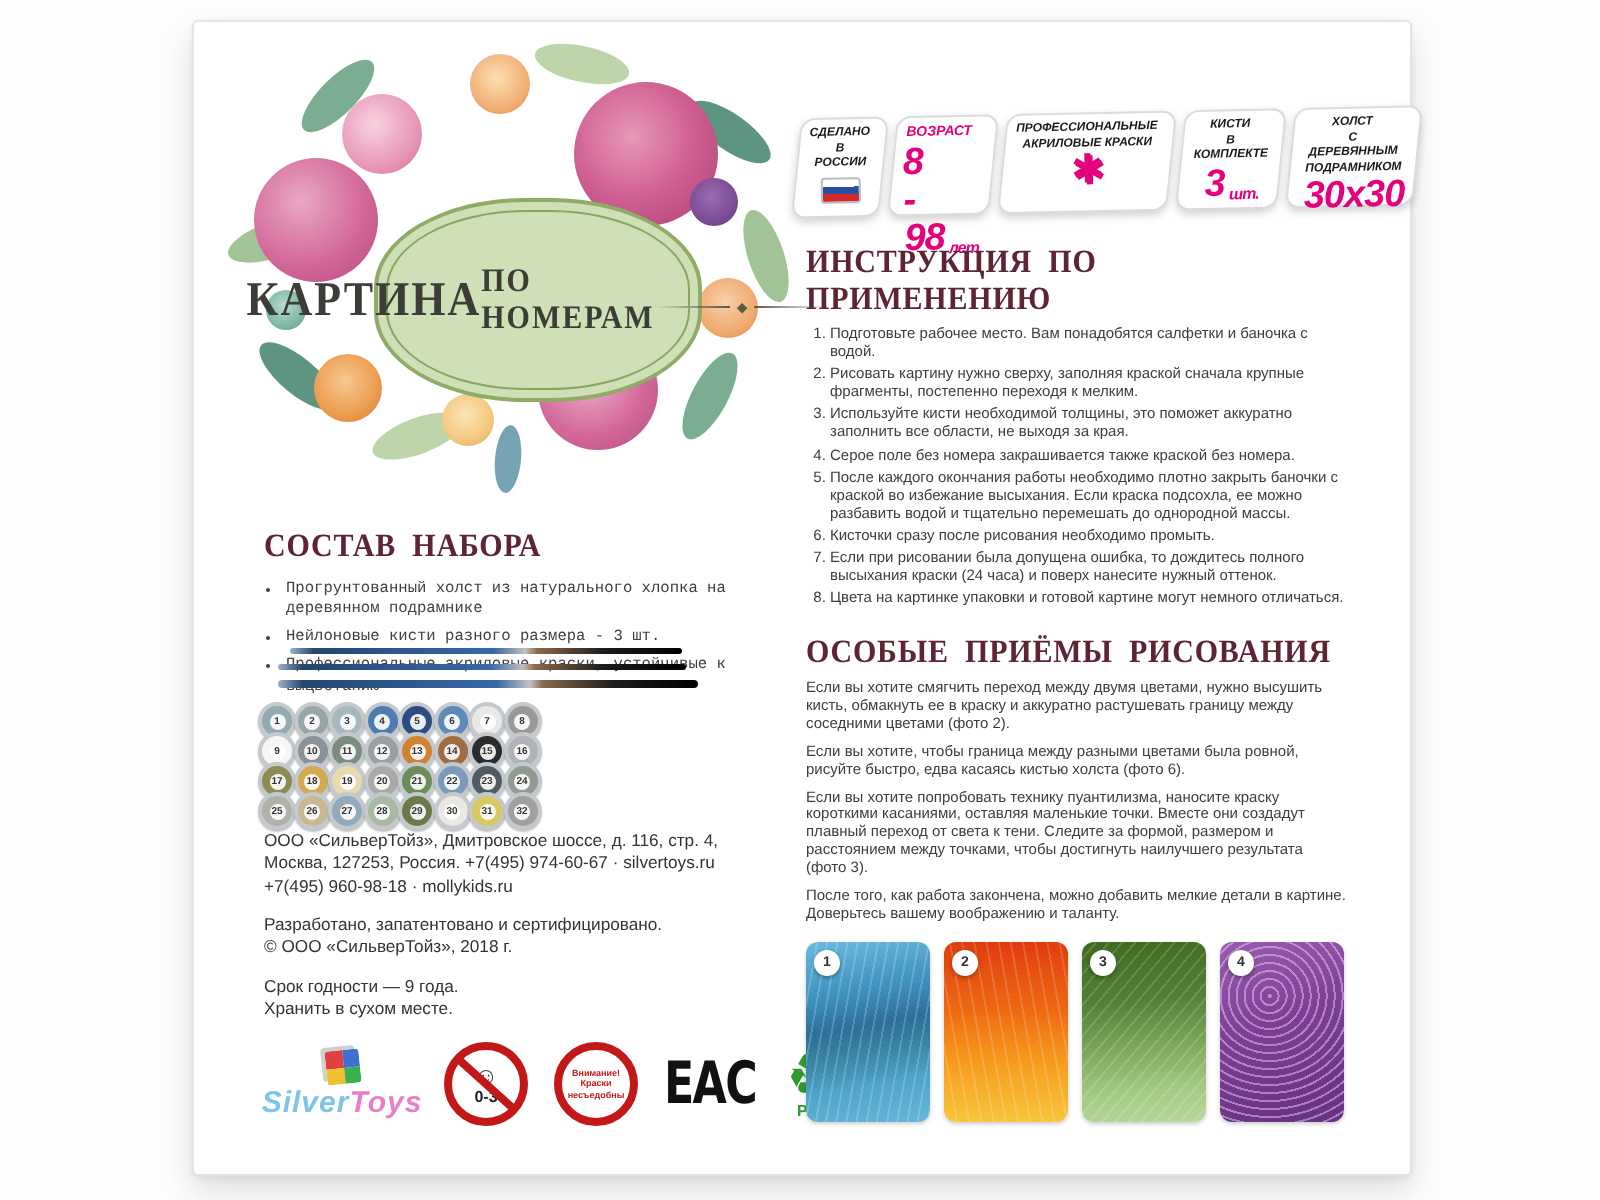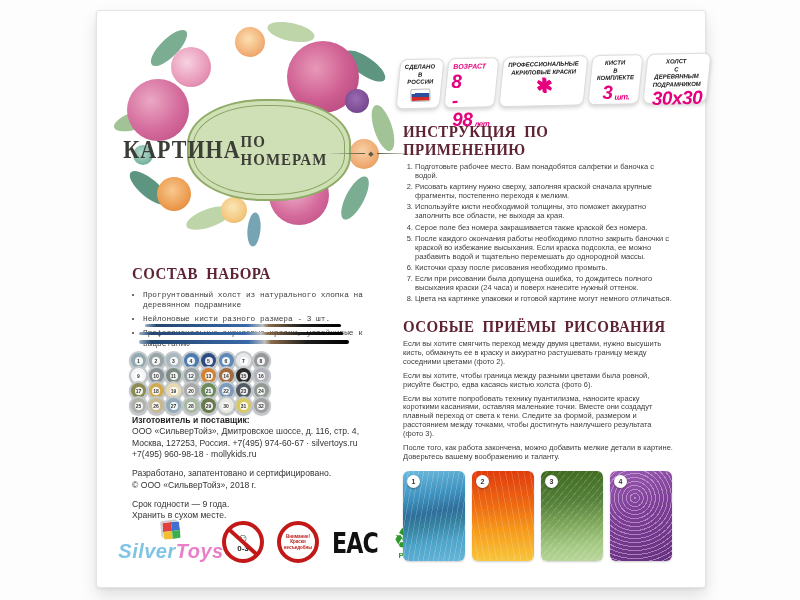--- a/index.html
+++ b/index.html
@@ -64,21 +64,21 @@
   .manufacturer .gap { height:8px; }
 
   
   .marks { position:absolute; left:36px; top:510px; width:260px; display:flex; align-items:center; gap:13px; }
   .brand { display:flex; flex-direction:column; align-items:center; width:76px; }
   .cube { position:relative; width:17px; height:17px; transform:rotate(-6deg); margin-bottom:1px;
           box-shadow:-2px -2px 0 #cfcfcf; border-radius:2px; overflow:hidden; }
   .cube span { position:absolute; width:8.5px; height:8.5px; }
   .cube .c1{left:0;top:0;background:#e04040;} .cube .c2{right:0;top:0;background:#4070d0;}
   .cube .c3{left:0;bottom:0;background:#f0c030;} .cube .c4{right:0;bottom:0;background:#38b050;}
-  .brand-text { font-size:20px; font-weight:bold; font-style:italic; letter-spacing:0.5px;
+  .brand-text { font-size:15px; font-weight:bold; font-style:italic; letter-spacing:0.5px;
                 text-shadow:0 0 2px #fff, 1px 1px 0 #fff; }
   .brand-silver { color:#7fc4e4; } .brand-toys { color:#e87fc8; }
   .prohib { position:relative; width:42px; height:42px; border-radius:50%; border:4px solid #c21818;
             background:#fff; flex-shrink:0; display:flex; flex-direction:column; align-items:center; justify-content:center; }
   .prohib .slash { position:absolute; left:-3px; top:15px; width:40px; height:4px; background:#c21818; transform:rotate(42deg); }
   .prohib .face { font-size:12px; color:#444; line-height:1; }
   .prohib .age { font-size:8px; font-weight:bold; color:#222; line-height:1; margin-top:1px; }
   .prohib .tiny { font-size:4.5px; font-weight:bold; color:#c21818; line-height:1.25; text-align:center; }
   .eac { font-family:"DejaVu Sans", sans-serif; font-weight:bold; font-size:27px; color:#111;
          transform:scaleX(0.82) scaleY(1.08); transform-origin:left center; letter-spacing:-1px; width:48px; }
@@ -354,21 +354,20 @@
         </span>
       </span>
         <span class="pot">
         <span class="cap" style="background: rgb(160, 160, 160);">
           <span class="num">32</span>
         </span>
       </span>
       </div>
 
     <div class="manufacturer">
-      <div class="mh">Изготовитель и поставщик:</div>
       <div>
           <div>ООО «СильверТойз», Дмитровское шоссе, д. 116, стр. 4,</div>
           <div>Москва, 127253, Россия. +7(495) 974-60-67 · silvertoys.ru</div>
           <div>+7(495) 960-98-18 · mollykids.ru</div>
         </div>
       <div class="gap"></div>
       <div>
           <div>Разработано, запатентовано и сертифицировано.</div>
           <div>© ООО «СильверТойз», 2018 г.</div>
         </div>

